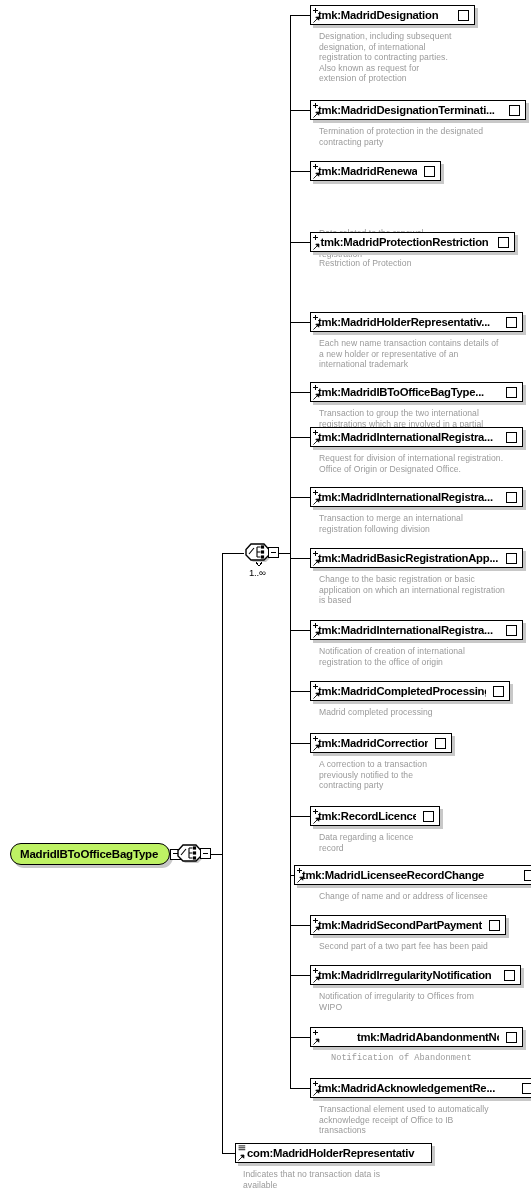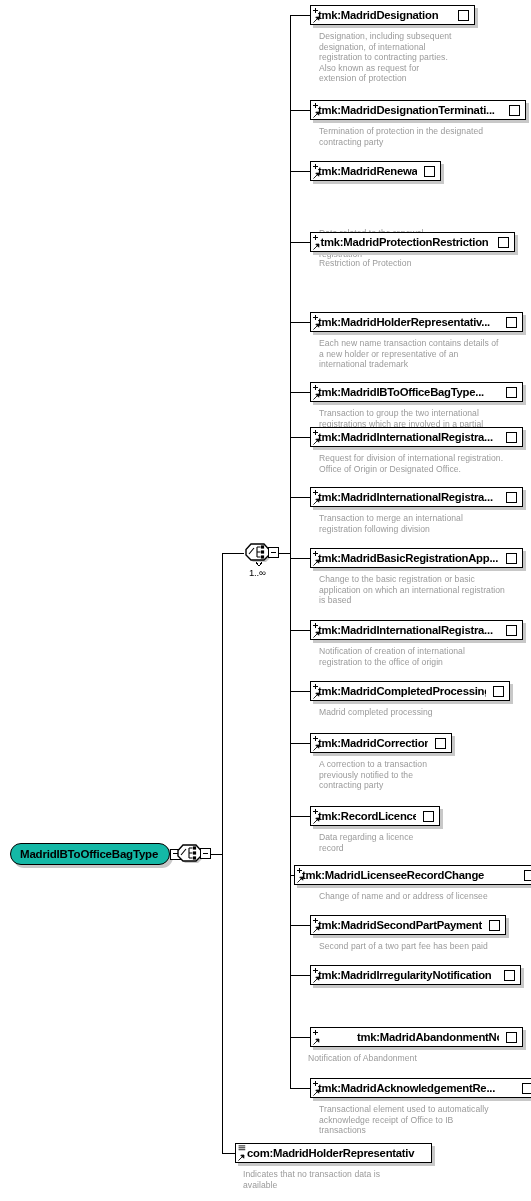--- a/index.html
+++ b/index.html
@@ -33,21 +33,21 @@
   }
   #wires line, #wires path { stroke: #000000; stroke-width: 1px; shape-rendering: crispEdges; }
 
   
   .typenode {
     position: absolute;
     box-sizing: border-box;
     height: 22px;
     border: 1.6px solid #000;
     border-radius: 11px;
-    background: #14b8a6;
+    background: #bef264;
     box-shadow: 3px 3px 0 0 #c8c8c8;
     display: flex;
     align-items: center;
     padding: 0 9px;
     white-space: nowrap;
   }
   .typenode .tlabel {
     font-size: 11.5px;
     font-weight: bold;
     color: #000;
@@ -362,31 +362,33 @@
     <div class="elembox" style="left: 310px; top: 965px; width: 211px;">
       <svg class="corner-arrow" viewBox="0 0 8 8">
         <path d="M0.5 7.5 L6.5 1.5 M3.2 1.4 L6.8 1.2 L6.6 4.8 Z" stroke="#000" stroke-width="1" fill="#000"></path>
       </svg>
       <span class="elabel" style="flex: 1 1 auto; overflow: hidden;">tmk:MadridIrregularityNotification</span>
       <div class="expander">
         <span class="hbar"></span>
         <span class="vbar"></span>
       </div>
     </div>
+    <div class="anno" style="left: 319px; top: 991px;">Notification of irregularity to Offices from
+WIPO</div>
     <div class="elembox" style="left: 310px; top: 1027px; width: 213px;">
       <svg class="corner-arrow" viewBox="0 0 8 8">
         <path d="M0.5 7.5 L6.5 1.5 M3.2 1.4 L6.8 1.2 L6.6 4.8 Z" stroke="#000" stroke-width="1" fill="#000"></path>
       </svg>
       <span class="elabel" style="flex: 1 1 auto; overflow: hidden; padding-left: 39px;">tmk:MadridAbandonmentNotific...</span>
       <div class="expander">
         <span class="hbar"></span>
         <span class="vbar"></span>
       </div>
     </div>
-    <div class="anno" style="left: 308px; top: 1053px;">Notification of Abandonment</div>
+    <div class="anno" style="left: 331px; top: 1053px; font-family: Liberation Mono, monospace;">Notification of Abandonment</div>
     <div class="elembox" style="left: 310px; top: 1078px; width: 229px;">
       <svg class="corner-arrow" viewBox="0 0 8 8">
         <path d="M0.5 7.5 L6.5 1.5 M3.2 1.4 L6.8 1.2 L6.6 4.8 Z" stroke="#000" stroke-width="1" fill="#000"></path>
       </svg>
       <span class="elabel" style="flex: 1 1 auto; overflow: hidden;">tmk:MadridAcknowledgementRe...</span>
       <div class="expander">
         <span class="hbar"></span>
         <span class="vbar"></span>
       </div>
     </div>

